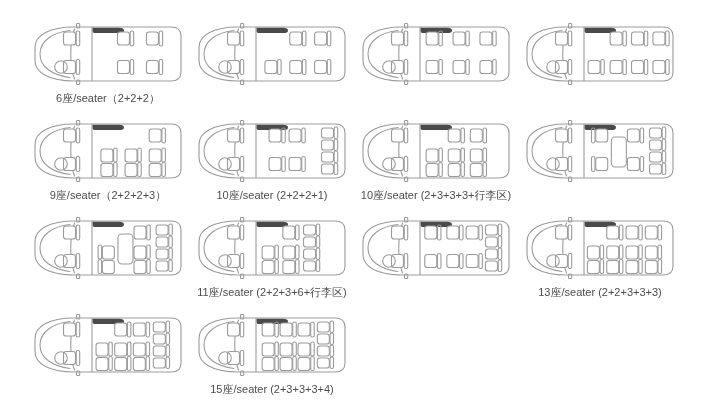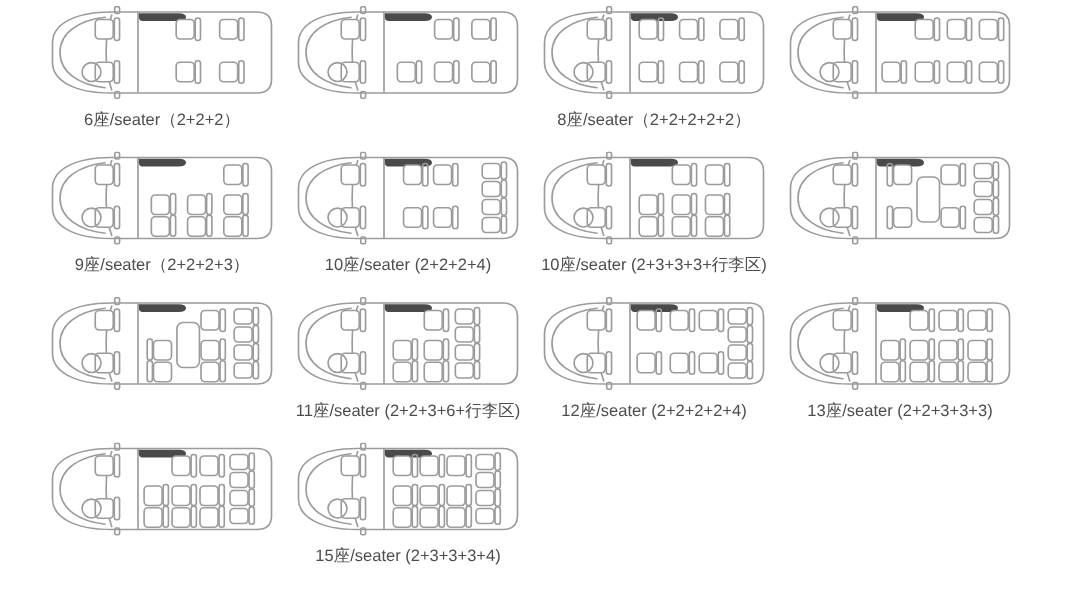--- a/index.html
+++ b/index.html
@@ -1,17 +1,17 @@
 <!DOCTYPE html>
 <html><head>
 <meta charset="utf-8">
 <style>
   html,body{margin:0;padding:0;}
   body{width:728px;height:402px;background:#ffffff;overflow:hidden;}
-  .canvas{width:728px;height:402px;box-sizing:border-box;padding-top:4px;background:#fff;}
+  .canvas{width:728px;height:402px;box-sizing:border-box;padding-top:23px;background:#fff;}
   .van-row{display:flex;flex-direction:row;align-items:flex-start;padding-left:26px;height:97px;}
   .cell{flex:0 0 164px;width:164px;display:flex;flex-direction:column;align-items:center;}
   .lbl{
     font-family:"Liberation Sans","DejaVu Sans",sans-serif;
     font-size:11px;
     color:#4d4d4d;
     margin-top:4px;
     white-space:nowrap;
     text-align:center;
   }
@@ -135,21 +135,20 @@
           </g>
           <g>
             <rect x="136.66" y="8" width="3.5" height="15" rx="1.6"></rect>
             <rect x="123.96000000000001" y="9" width="12" height="13" rx="2.6" fill="#fff"></rect>
           </g>
           <g>
             <rect x="136.66" y="36.5" width="3.5" height="15" rx="1.6"></rect>
             <rect x="123.96000000000001" y="37.5" width="12" height="13" rx="2.6" fill="#fff"></rect>
           </g>
         </svg>
-        <div class="lbl">8座/seater（2+2+2+2+2）</div>
       </div>
       <div class="cell">
         <svg width="160" height="64" viewBox="0 0 160 64" fill="none" stroke="#9b9b9b" stroke-width="1.1" stroke-linecap="round">
           <path d="M46,4 H143 Q153,4 153,13 V49 Q153,58 143,58 H46 C21,58 7,49.5 7,37.5 V24.5 C7,12.5 21,4 46,4 Z" fill="#fff"></path>
           <path d="M42,7.5 C25,9.5 12,17.5 12,31 C12,44.5 25,52.5 42,54.5"></path>
           <path d="M46.5,6 C41.5,19 41.5,43 46.5,56"></path>
           <rect x="48.5" y="0.5" width="3.2" height="4.5" rx="1"></rect>
           <rect x="48.5" y="57" width="3.2" height="4.5" rx="1"></rect>
           <line x1="64" y1="4.5" x2="64" y2="57.5"></line>
           <path d="M64.6,4.8 H91 Q96,4.8 96,7.4 Q96,10 91,10 H67 Q64.6,10 64.6,7.4 Z" fill="#4a4a4a" stroke="none"></path>
@@ -275,21 +274,21 @@
             <rect x="142.18" y="7" width="3.5" height="11.5" rx="1.6"></rect>
             <rect x="129.48000000000002" y="8" width="12" height="10" rx="2.6" fill="#fff"></rect>
             <rect x="142.18" y="19" width="3.5" height="11.5" rx="1.6"></rect>
             <rect x="129.48000000000002" y="20" width="12" height="10" rx="2.6" fill="#fff"></rect>
             <rect x="142.18" y="31" width="3.5" height="11.5" rx="1.6"></rect>
             <rect x="129.48000000000002" y="32" width="12" height="10" rx="2.6" fill="#fff"></rect>
             <rect x="142.18" y="43" width="3.5" height="11.5" rx="1.6"></rect>
             <rect x="129.48000000000002" y="44" width="12" height="10" rx="2.6" fill="#fff"></rect>
           </g>
         </svg>
-        <div class="lbl">10座/seater (2+2+2+4)</div>
+        <div class="lbl">10座/seater (2+2+2+1)</div>
       </div>
       <div class="cell">
         <svg width="160" height="64" viewBox="0 0 160 64" fill="none" stroke="#9b9b9b" stroke-width="1.1" stroke-linecap="round">
           <path d="M46,4 H143 Q153,4 153,13 V49 Q153,58 143,58 H46 C21,58 7,49.5 7,37.5 V24.5 C7,12.5 21,4 46,4 Z" fill="#fff"></path>
           <path d="M42,7.5 C25,9.5 12,17.5 12,31 C12,44.5 25,52.5 42,54.5"></path>
           <path d="M46.5,6 C41.5,19 41.5,43 46.5,56"></path>
           <rect x="48.5" y="0.5" width="3.2" height="4.5" rx="1"></rect>
           <rect x="48.5" y="57" width="3.2" height="4.5" rx="1"></rect>
           <line x1="64" y1="4.5" x2="64" y2="57.5"></line>
           <path d="M64.6,4.8 H91 Q96,4.8 96,7.4 Q96,10 91,10 H67 Q64.6,10 64.6,7.4 Z" fill="#4a4a4a" stroke="none"></path>
@@ -524,21 +523,20 @@
             <rect x="142.18" y="7" width="3.5" height="11.5" rx="1.6"></rect>
             <rect x="129.48000000000002" y="8" width="12" height="10" rx="2.6" fill="#fff"></rect>
             <rect x="142.18" y="19" width="3.5" height="11.5" rx="1.6"></rect>
             <rect x="129.48000000000002" y="20" width="12" height="10" rx="2.6" fill="#fff"></rect>
             <rect x="142.18" y="31" width="3.5" height="11.5" rx="1.6"></rect>
             <rect x="129.48000000000002" y="32" width="12" height="10" rx="2.6" fill="#fff"></rect>
             <rect x="142.18" y="43" width="3.5" height="11.5" rx="1.6"></rect>
             <rect x="129.48000000000002" y="44" width="12" height="10" rx="2.6" fill="#fff"></rect>
           </g>
         </svg>
-        <div class="lbl">12座/seater (2+2+2+2+4)</div>
       </div>
       <div class="cell">
         <svg width="160" height="64" viewBox="0 0 160 64" fill="none" stroke="#9b9b9b" stroke-width="1.1" stroke-linecap="round">
           <path d="M46,4 H143 Q153,4 153,13 V49 Q153,58 143,58 H46 C21,58 7,49.5 7,37.5 V24.5 C7,12.5 21,4 46,4 Z" fill="#fff"></path>
           <path d="M42,7.5 C25,9.5 12,17.5 12,31 C12,44.5 25,52.5 42,54.5"></path>
           <path d="M46.5,6 C41.5,19 41.5,43 46.5,56"></path>
           <rect x="48.5" y="0.5" width="3.2" height="4.5" rx="1"></rect>
           <rect x="48.5" y="57" width="3.2" height="4.5" rx="1"></rect>
           <line x1="64" y1="4.5" x2="64" y2="57.5"></line>
           <path d="M64.6,4.8 H91 Q96,4.8 96,7.4 Q96,10 91,10 H67 Q64.6,10 64.6,7.4 Z" fill="#4a4a4a" stroke="none"></path>

